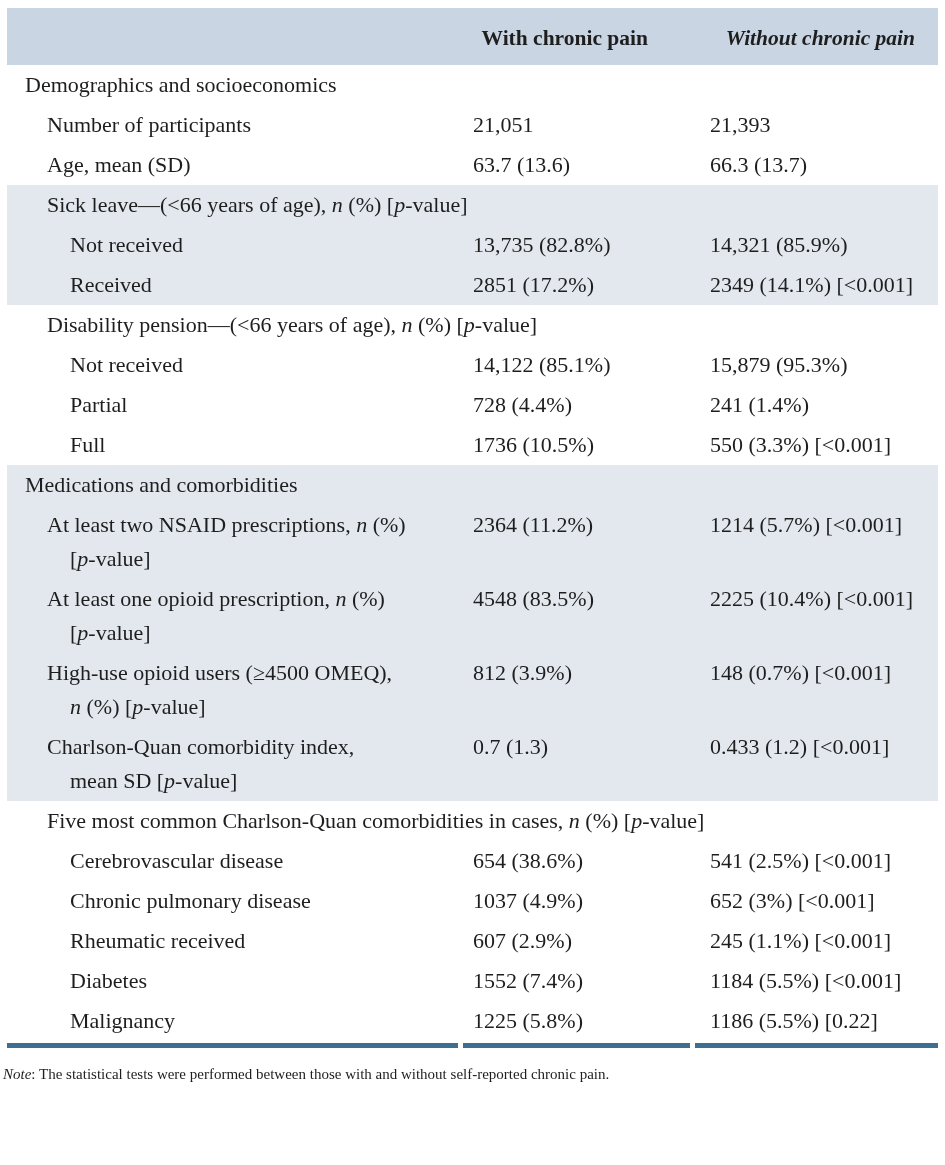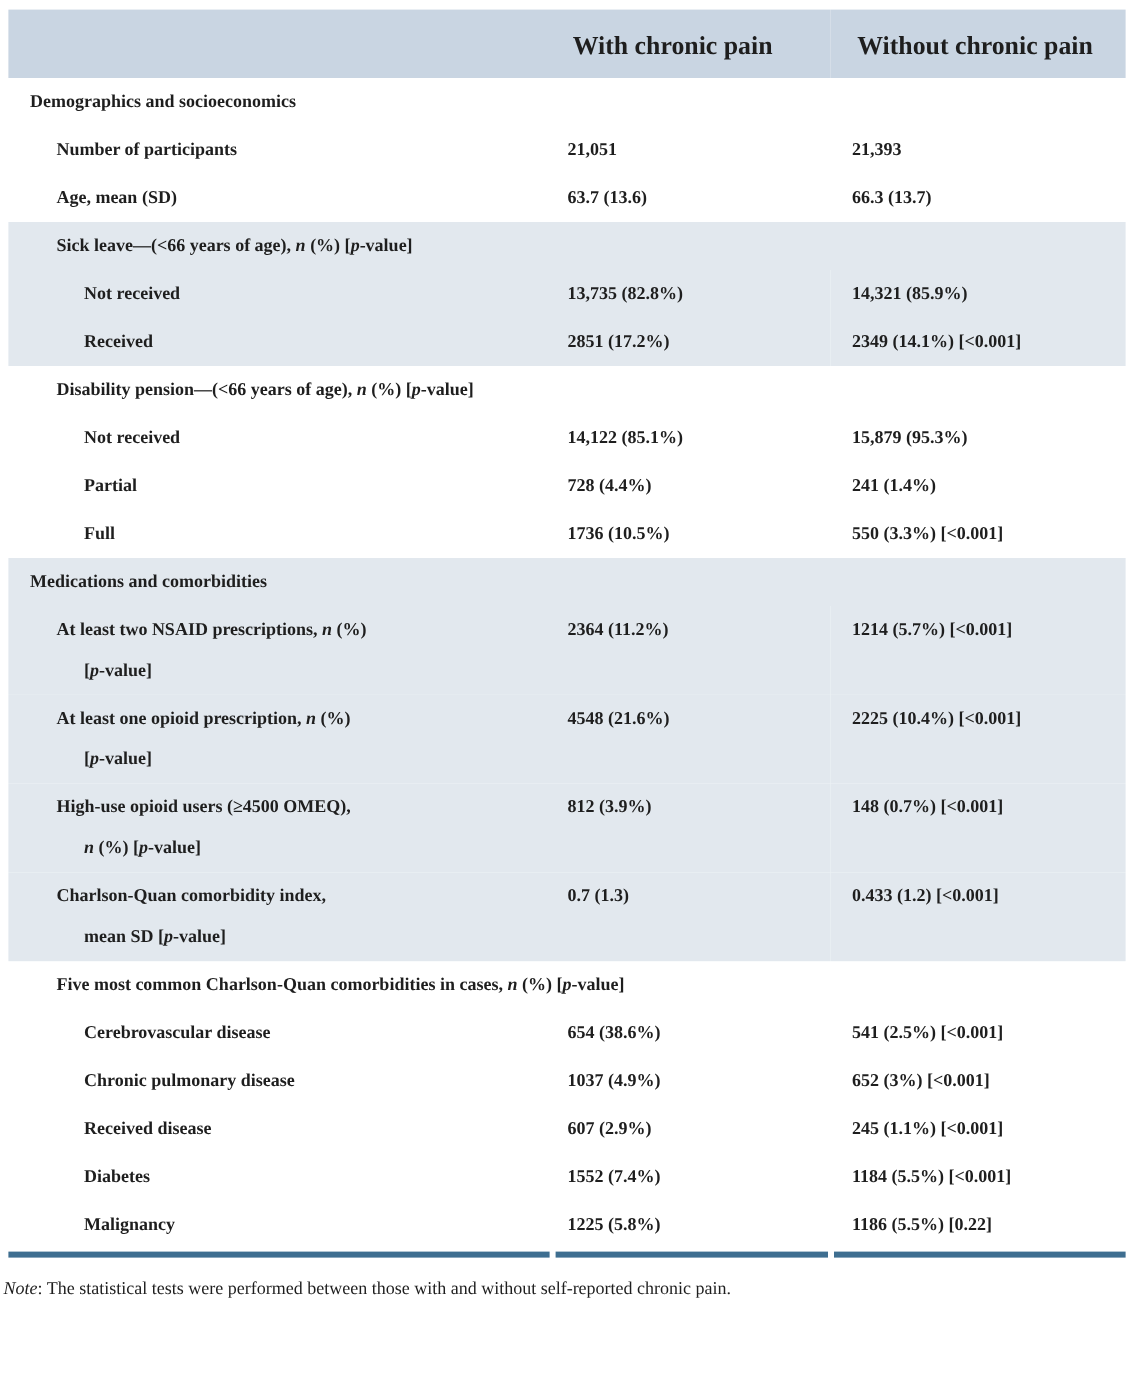--- a/index.html
+++ b/index.html
@@ -22,39 +22,38 @@
     table-layout:fixed;
     width:931px;
     margin:8px 0 0 7px;
   }
   col.c-label{width:453px;}
   col.c-with{width:232px;}
   col.c-without{width:246px;}
 
   thead th{
     background:var(--header-bg);
-    text-align:center;
+    text-align:right;
     vertical-align:top;
     font-weight:bold;
     font-size:21.5px;
     line-height:35px;
     padding:13px 0 9px 0;
   }
   thead th.h-with{padding-left:13px;}
   thead th.h-without{padding-left:18px;}
   thead th .hdr{display:block;}
   thead th.h-with .hdr{max-width:175px;}
-  thead th.h-without .hdr{max-width:205px;}
+  thead th.h-without .hdr{max-width:205px;font-style:italic;}
 
   td{
     vertical-align:top;
-    font-size:15px;
+    font-size:22px;
     line-height:34px;
     padding:3px 0 3px 0;
-    font-weight:bold;
   }
   tr.shaded td{background:var(--band-bg);}
 
   td.lbl{padding-right:8px;}
   tr.section td.lbl{padding-left:18px;}
   tr.item td.lbl{padding-left:40px;}
   tr.subitem td.lbl{padding-left:63px;}
   tr.item td.lbl .label-inner{
     display:block;
     padding-left:23px;
@@ -169,21 +168,21 @@
           <td class="lbl">
             <span class="label-inner"><span>At least two NSAID prescriptions, </span><i>n</i><span> (%)</span><br><span>[</span><i>p</i><span>-value]</span></span>
           </td>
           <td class="val v1">2364 (11.2%)</td>
           <td class="val v2">1214 (5.7%) [&lt;0.001]</td>
         </tr>
         <tr class="item shaded">
           <td class="lbl">
             <span class="label-inner"><span>At least one opioid prescription, </span><i>n</i><span> (%)</span><br><span>[</span><i>p</i><span>-value]</span></span>
           </td>
-          <td class="val v1">4548 (21.6%)</td>
+          <td class="val v1">4548 (83.5%)</td>
           <td class="val v2">2225 (10.4%) [&lt;0.001]</td>
         </tr>
         <tr class="item shaded">
           <td class="lbl">
             <span class="label-inner"><span>High-use opioid users (≥4500 OMEQ),</span><br><i>n</i><span> (%) [</span><i>p</i><span>-value]</span></span>
           </td>
           <td class="val v1">812 (3.9%)</td>
           <td class="val v2">148 (0.7%) [&lt;0.001]</td>
         </tr>
         <tr class="item shaded">
@@ -202,21 +201,21 @@
           <td class="lbl"><span class="label-inner"><span>Cerebrovascular disease</span></span></td>
           <td class="val v1">654 (38.6%)</td>
           <td class="val v2">541 (2.5%) [&lt;0.001]</td>
         </tr>
         <tr class="subitem">
           <td class="lbl"><span class="label-inner"><span>Chronic pulmonary disease</span></span></td>
           <td class="val v1">1037 (4.9%)</td>
           <td class="val v2">652 (3%) [&lt;0.001]</td>
         </tr>
         <tr class="subitem">
-          <td class="lbl"><span class="label-inner"><span>Received disease</span></span></td>
+          <td class="lbl"><span class="label-inner"><span>Rheumatic received</span></span></td>
           <td class="val v1">607 (2.9%)</td>
           <td class="val v2">245 (1.1%) [&lt;0.001]</td>
         </tr>
         <tr class="subitem">
           <td class="lbl"><span class="label-inner"><span>Diabetes</span></span></td>
           <td class="val v1">1552 (7.4%)</td>
           <td class="val v2">1184 (5.5%) [&lt;0.001]</td>
         </tr>
         <tr class="subitem">
           <td class="lbl"><span class="label-inner"><span>Malignancy</span></span></td>

